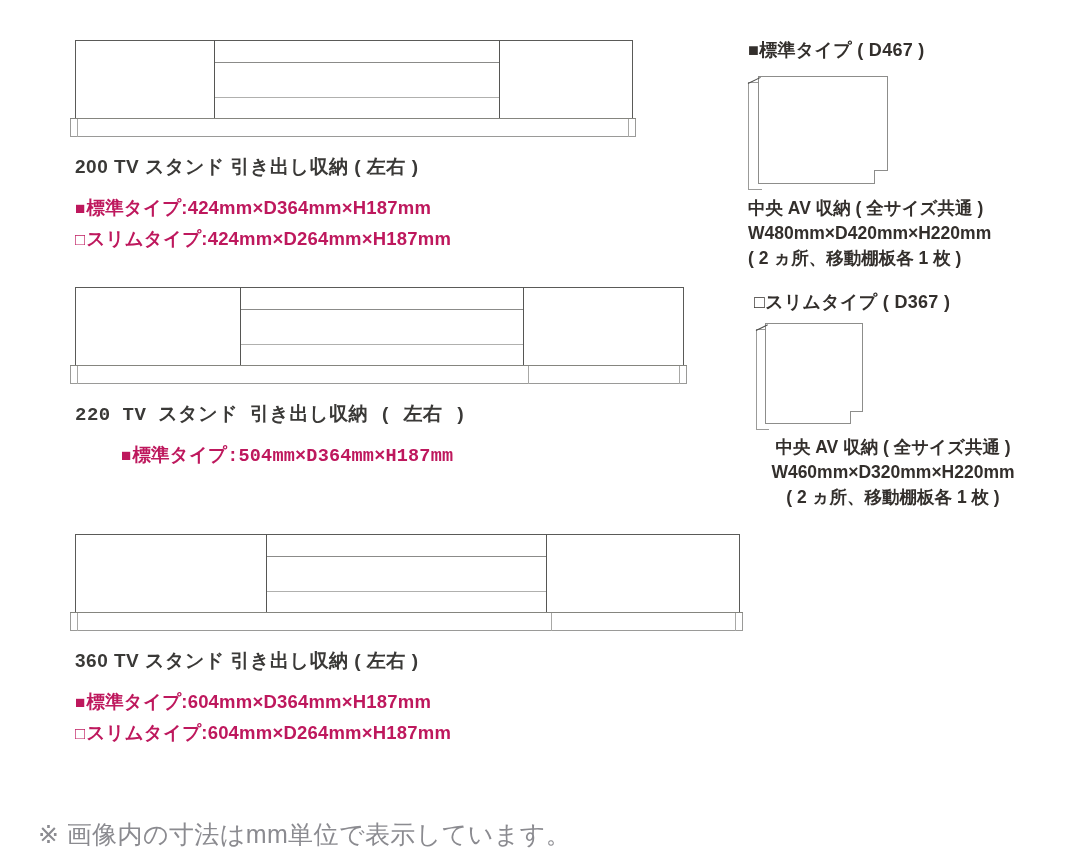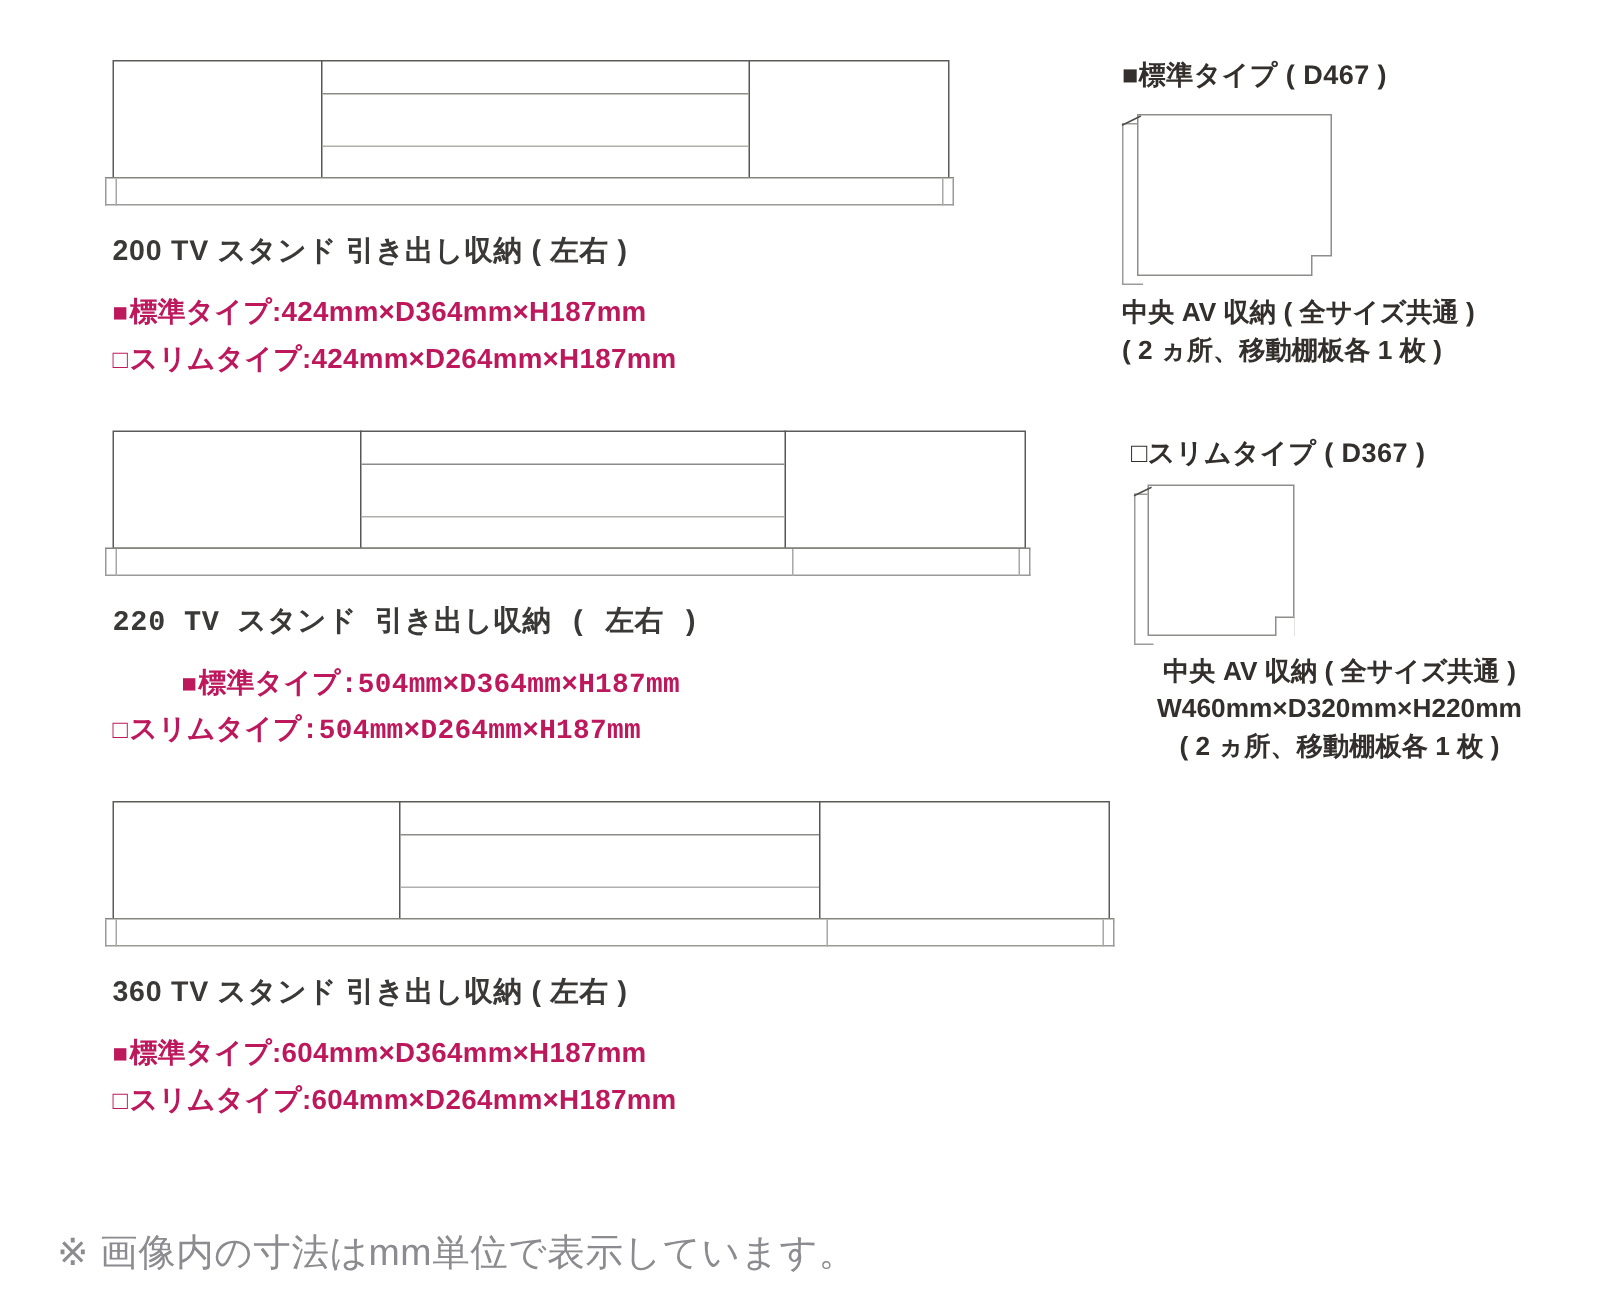--- a/index.html
+++ b/index.html
@@ -197,23 +197,20 @@
       <div class="plinth-top" style="left:-5px; width:617px;"></div>
       <div class="plinth" style="left:-5px; width:617px;"></div>
       <div class="plinth-seam" style="left:2px;"></div>
       <div class="plinth-seam" style="left:453px;"></div>
       <div class="plinth-seam" style="left:604px;"></div>
     </div>
     <div class="stand-title" style="top:114px; left:0;">220 TV スタンド  引き出し収納 ( 左右 )</div>
     <div class="spec-line" style="top:155px; left:0;margin-left:46px;">
       <span class="marker">■</span><span>標準タイプ</span><span>:504mm×D364mm×H187mm</span>
     </div>
-    <div class="spec-line" style="top:186px; left:0;">
-      <span class="marker">□</span><span>スリムタイプ</span><span>:504mm×D264mm×H187mm</span>
-    </div>
   </div>
 
   <div class="stand-block" style="top:534px;">
     <div class="drawing" style="width:665px;">
       <div class="body-outline" style="left:0; width:665px;"></div>
       <div class="div-left" style="left:191px;"></div>
       <div class="div-right" style="left:471px;"></div>
       <div class="drawer-line" style="left:192px; top:22px; width:279px;"></div>
       <div class="drawer-line light" style="left:192px; top:57px; width:279px;"></div>
       <div class="plinth-top" style="left:-5px; width:673px;"></div>
@@ -236,20 +233,21 @@
 
     <div class="box-fig" style="left:0px; top:38px; width:140px; height:120px;">
       <div class="box-side" style="left:0px;  top:6px;  width:14px; height:108px;"></div>
       <div class="box-face" style="left:10px; top:0px;  width:130px; height:108px;"></div>
       <div class="box-diag" style="left:0px;  top:7px;  width:14px; transform:rotate(-26deg);"></div>
       <div class="box-notch" style="left:126px; top:94px; width:14px; height:14px;"></div>
     </div>
 
     <div class="rt-caption" style="left:0px; top:158px;">
       <div>中央 AV 収納 ( 全サイズ共通 )</div>
+      <div>W480mm×D420mm×H220mm</div>
       <div>( 2 ヵ所、移動棚板各 1 枚 )</div>
     </div>
   </div>
 
   <div class="abs" style="left:754px; top:290px;">
     <div class="rt-heading" style="left:0; top:0;">□スリムタイプ ( D367 )</div>
 
     <div class="box-fig" style="left:2px; top:33px; width:110px; height:112px;">
       <div class="box-side" style="left:0px;  top:6px;  width:13px; height:101px;"></div>
       <div class="box-face" style="left:9px;  top:0px;  width:98px;  height:101px;"></div>

